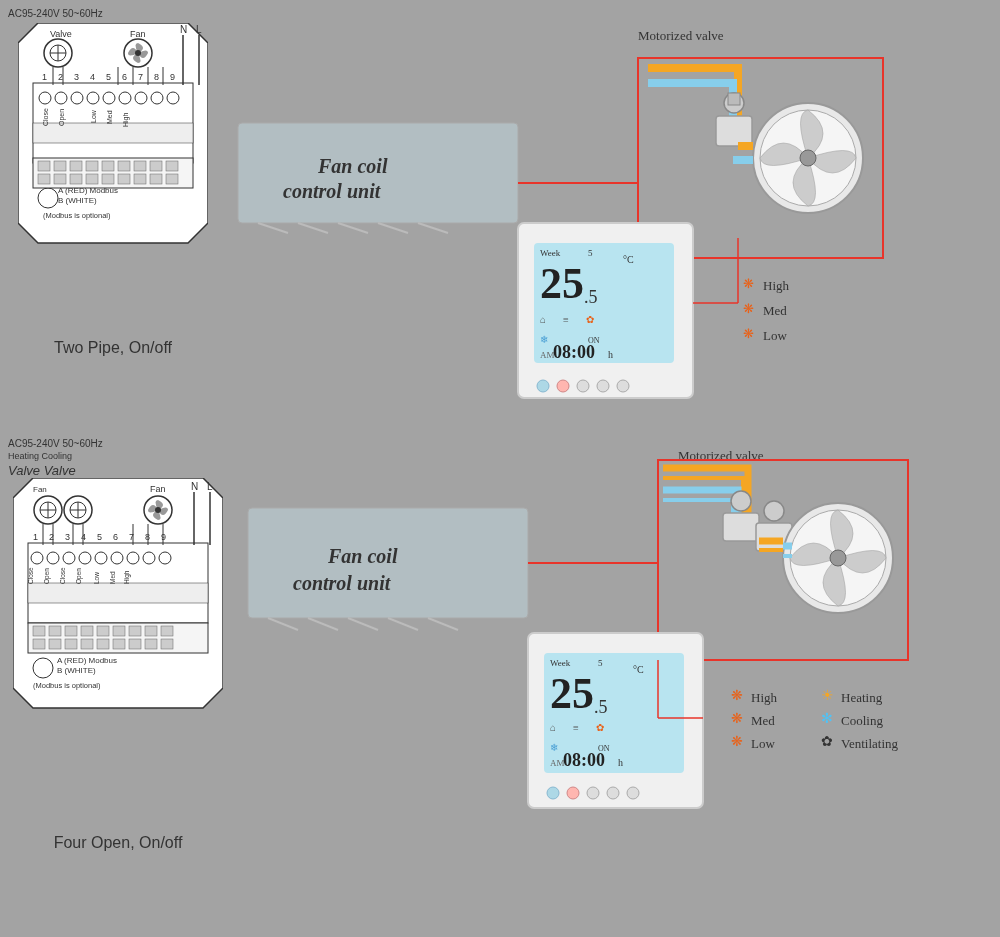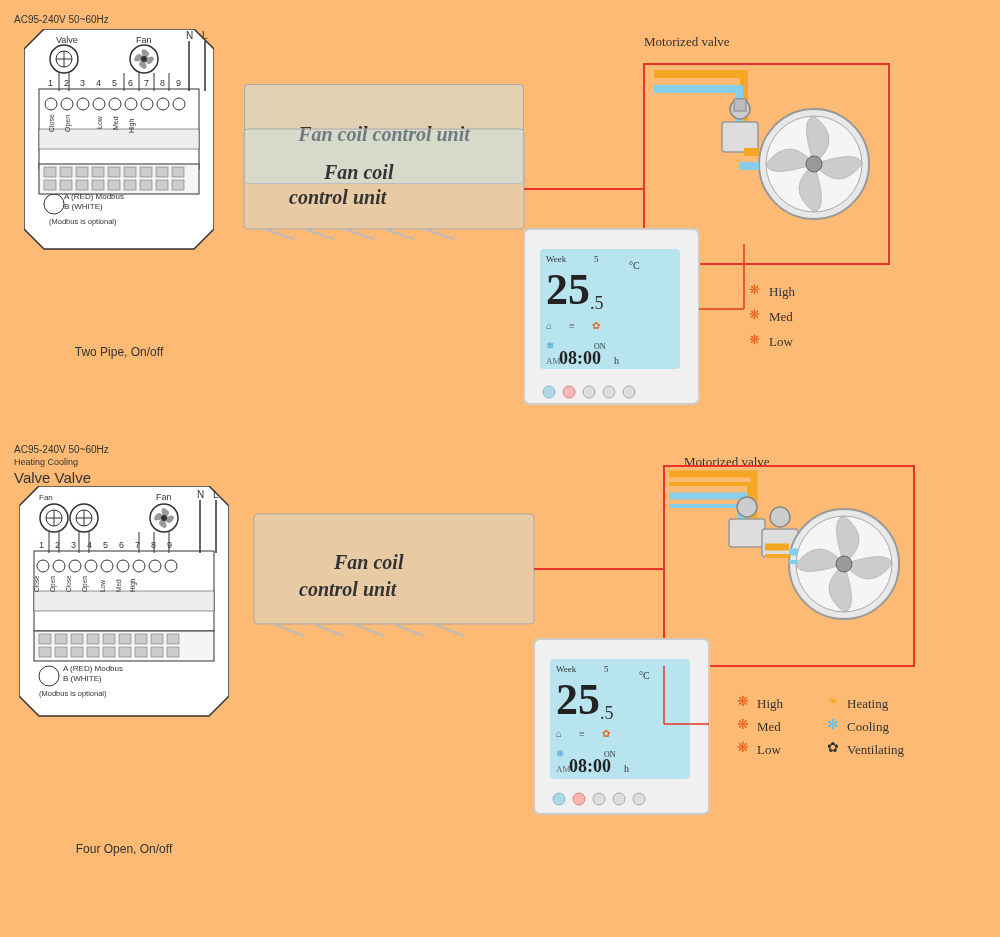--- a/index.html
+++ b/index.html
@@ -8,22 +8,22 @@
       font-family: Arial, sans-serif;
       width: 1000px;
       height: 937px;
       overflow: hidden;
       position: relative;
     }
     .main-container {
       width: 1000px;
       height: 937px;
       position: relative;
-      background: #fdba74;
-      padding: 14px;
+      background: #a3a3a3;
+      padding: 8px;
     }
     
     .top-section {
       display: flex;
       width: 100%;
       height: 420px;
       position: relative;
     }
     
     .bottom-section {
@@ -35,21 +35,21 @@
     }
     
     .wiring-diagram {
       width: 210px;
       flex-shrink: 0;
       display: flex;
       flex-direction: column;
       align-items: center;
     }
     .diagram-label {
-      font-size: 12px;
+      font-size: 16px;
       color: #333;
       text-align: center;
       margin-top: 6px;
     }
     
     .right-section {
       flex: 1;
       position: relative;
       font-family: Liberation Serif, serif;
     }
@@ -155,23 +155,20 @@
           <rect x="148" y="151" width="12" height="10" fill="#ccc" stroke="#666" stroke-width="0.5"></rect>
         </svg>
       </div>
       <div class="diagram-label">Two Pipe, On/off</div>
     </div>
 
     <div class="right-section" style="position:relative;">
 
       <div style="position:absolute; top:20px; left:420px; font-size:13px; color:#333;">Motorized valve</div>
 
-      <div style="position:absolute; top:70px; left:20px; width:280px; height:100px; background:rgba(200,230,240,0.5); border:1px solid #aaa; border-radius:4px; display:flex; align-items:center; justify-content:center;">
-        <span style="font-size:20px; font-weight:bold; color:#333; font-style:italic; text-align:center;">Fan coil control unit</span>
-      </div>
 
       <svg style="position:absolute; top:30px; left:0; width:680px; height:380px;" viewBox="0 0 680 380">
 
         <rect x="20" y="85" width="280" height="100" rx="4" fill="rgba(200,230,240,0.4)" stroke="#aaa" stroke-width="1"></rect>
 
         <line x1="40" y1="185" x2="70" y2="195" stroke="#bbb" stroke-width="2"></line>
         <line x1="80" y1="185" x2="110" y2="195" stroke="#bbb" stroke-width="2"></line>
         <line x1="120" y1="185" x2="150" y2="195" stroke="#bbb" stroke-width="2"></line>
         <line x1="160" y1="185" x2="190" y2="195" stroke="#bbb" stroke-width="2"></line>
         <line x1="200" y1="185" x2="230" y2="195" stroke="#bbb" stroke-width="2"></line>
@@ -252,21 +249,21 @@
     </div>
   </div>
 
   <div class="bottom-section">
 
     <div class="wiring-diagram" style="width:220px;">
       <div style="font-size:10px; color:#333; align-self:flex-start; margin-bottom:2px;">AC95-240V  50~60Hz</div>
       <div style="font-size:9px; color:#333; align-self:flex-start; margin-bottom:2px; display:flex; gap:30px;">
         <span>Heating  Cooling</span>
       </div>
-      <div style="font-size:15px; color:#333; align-self:flex-start; margin-bottom:0px; display:flex; gap:30px;">
+      <div style="font-size:13px; color:#333; align-self:flex-start; margin-bottom:0px; display:flex; gap:30px;font-style:italic;">
         <span>Valve     Valve</span>
       </div>
       <div style="position:relative; width:210px; height:350px;">
         <svg width="210" height="350">
 
           <polygon points="20,0 190,0 210,20 210,210 190,230 20,230 0,210 0,20" fill="white" stroke="#333" stroke-width="1.5"></polygon>
 
           <rect x="15" y="65" width="180" height="80" fill="white" stroke="#333" stroke-width="1"></rect>
 
           <text x="20" y="62" font-size="9" fill="#333">1</text>

